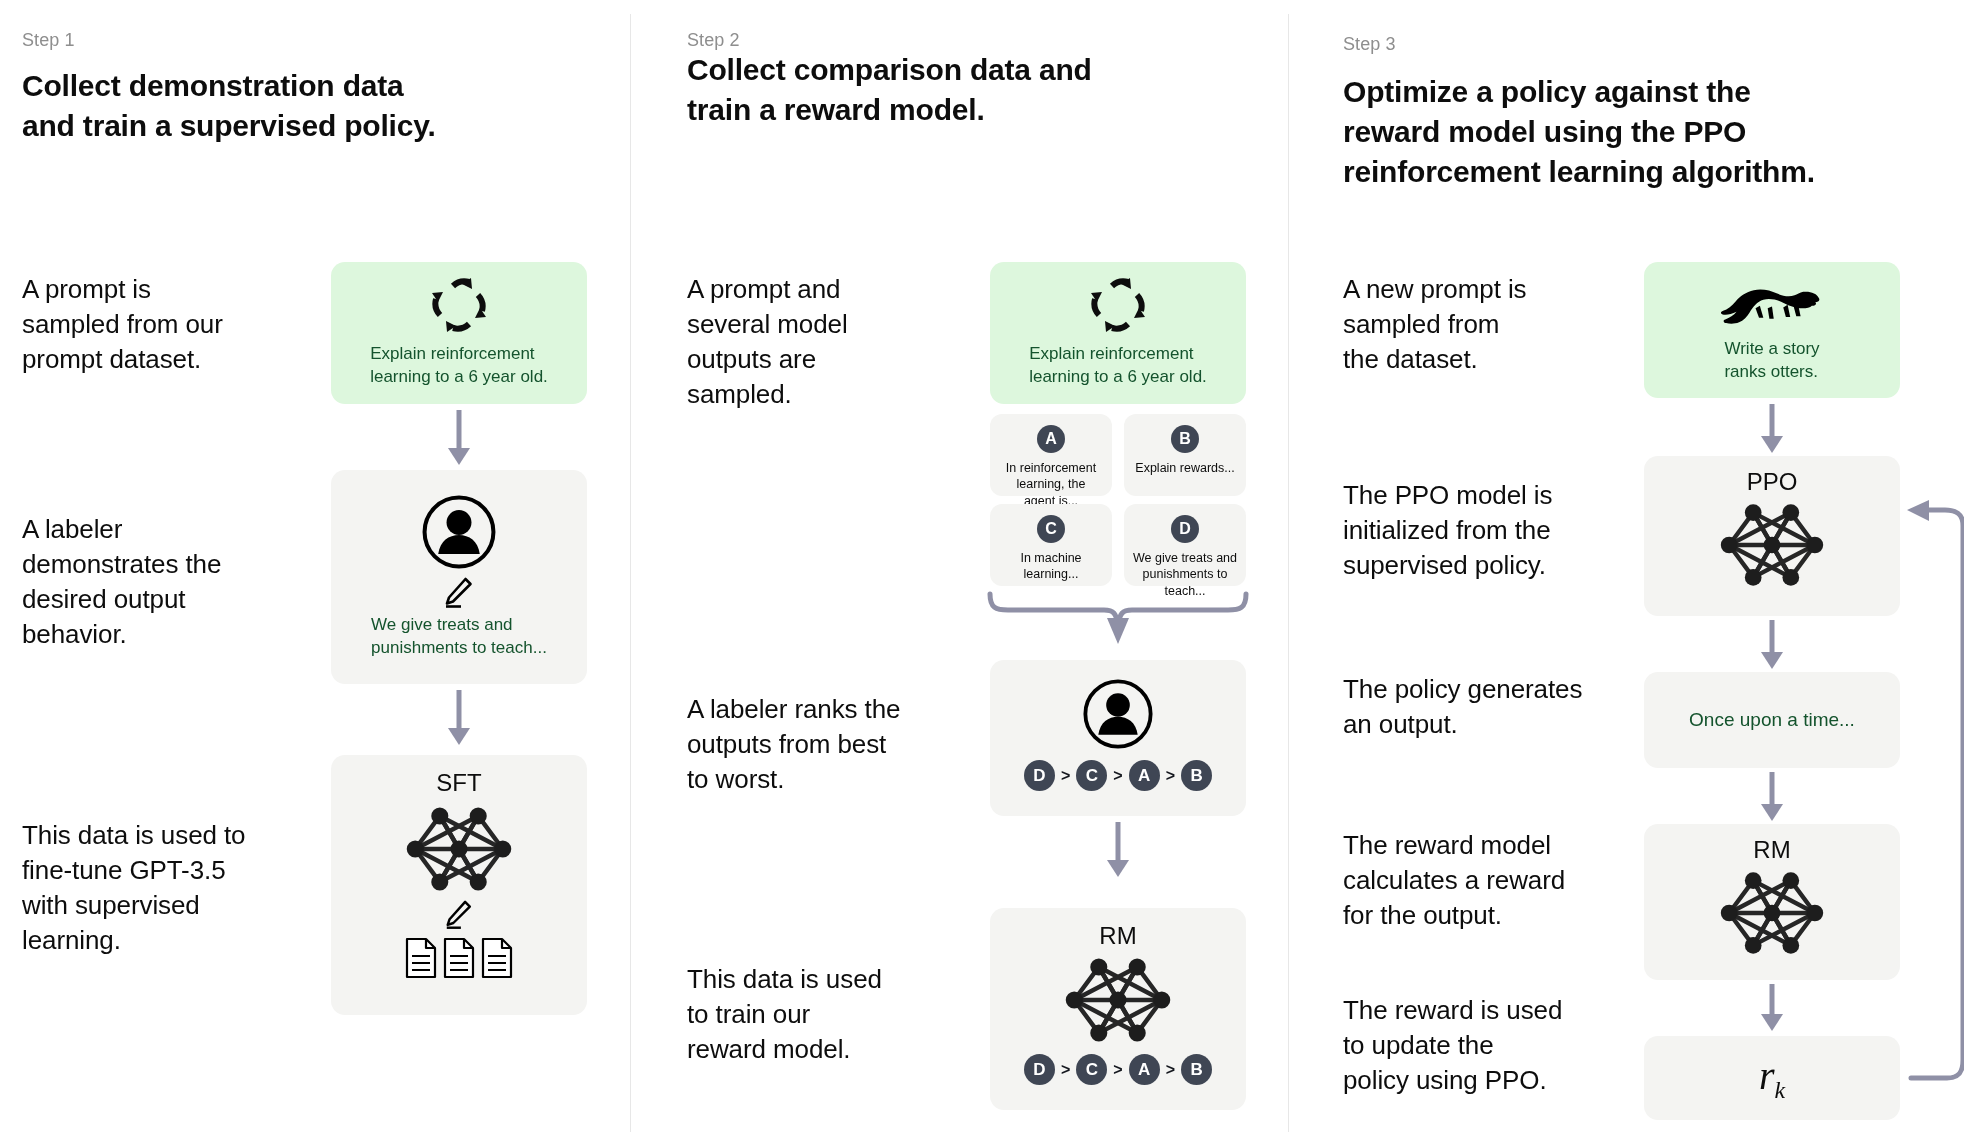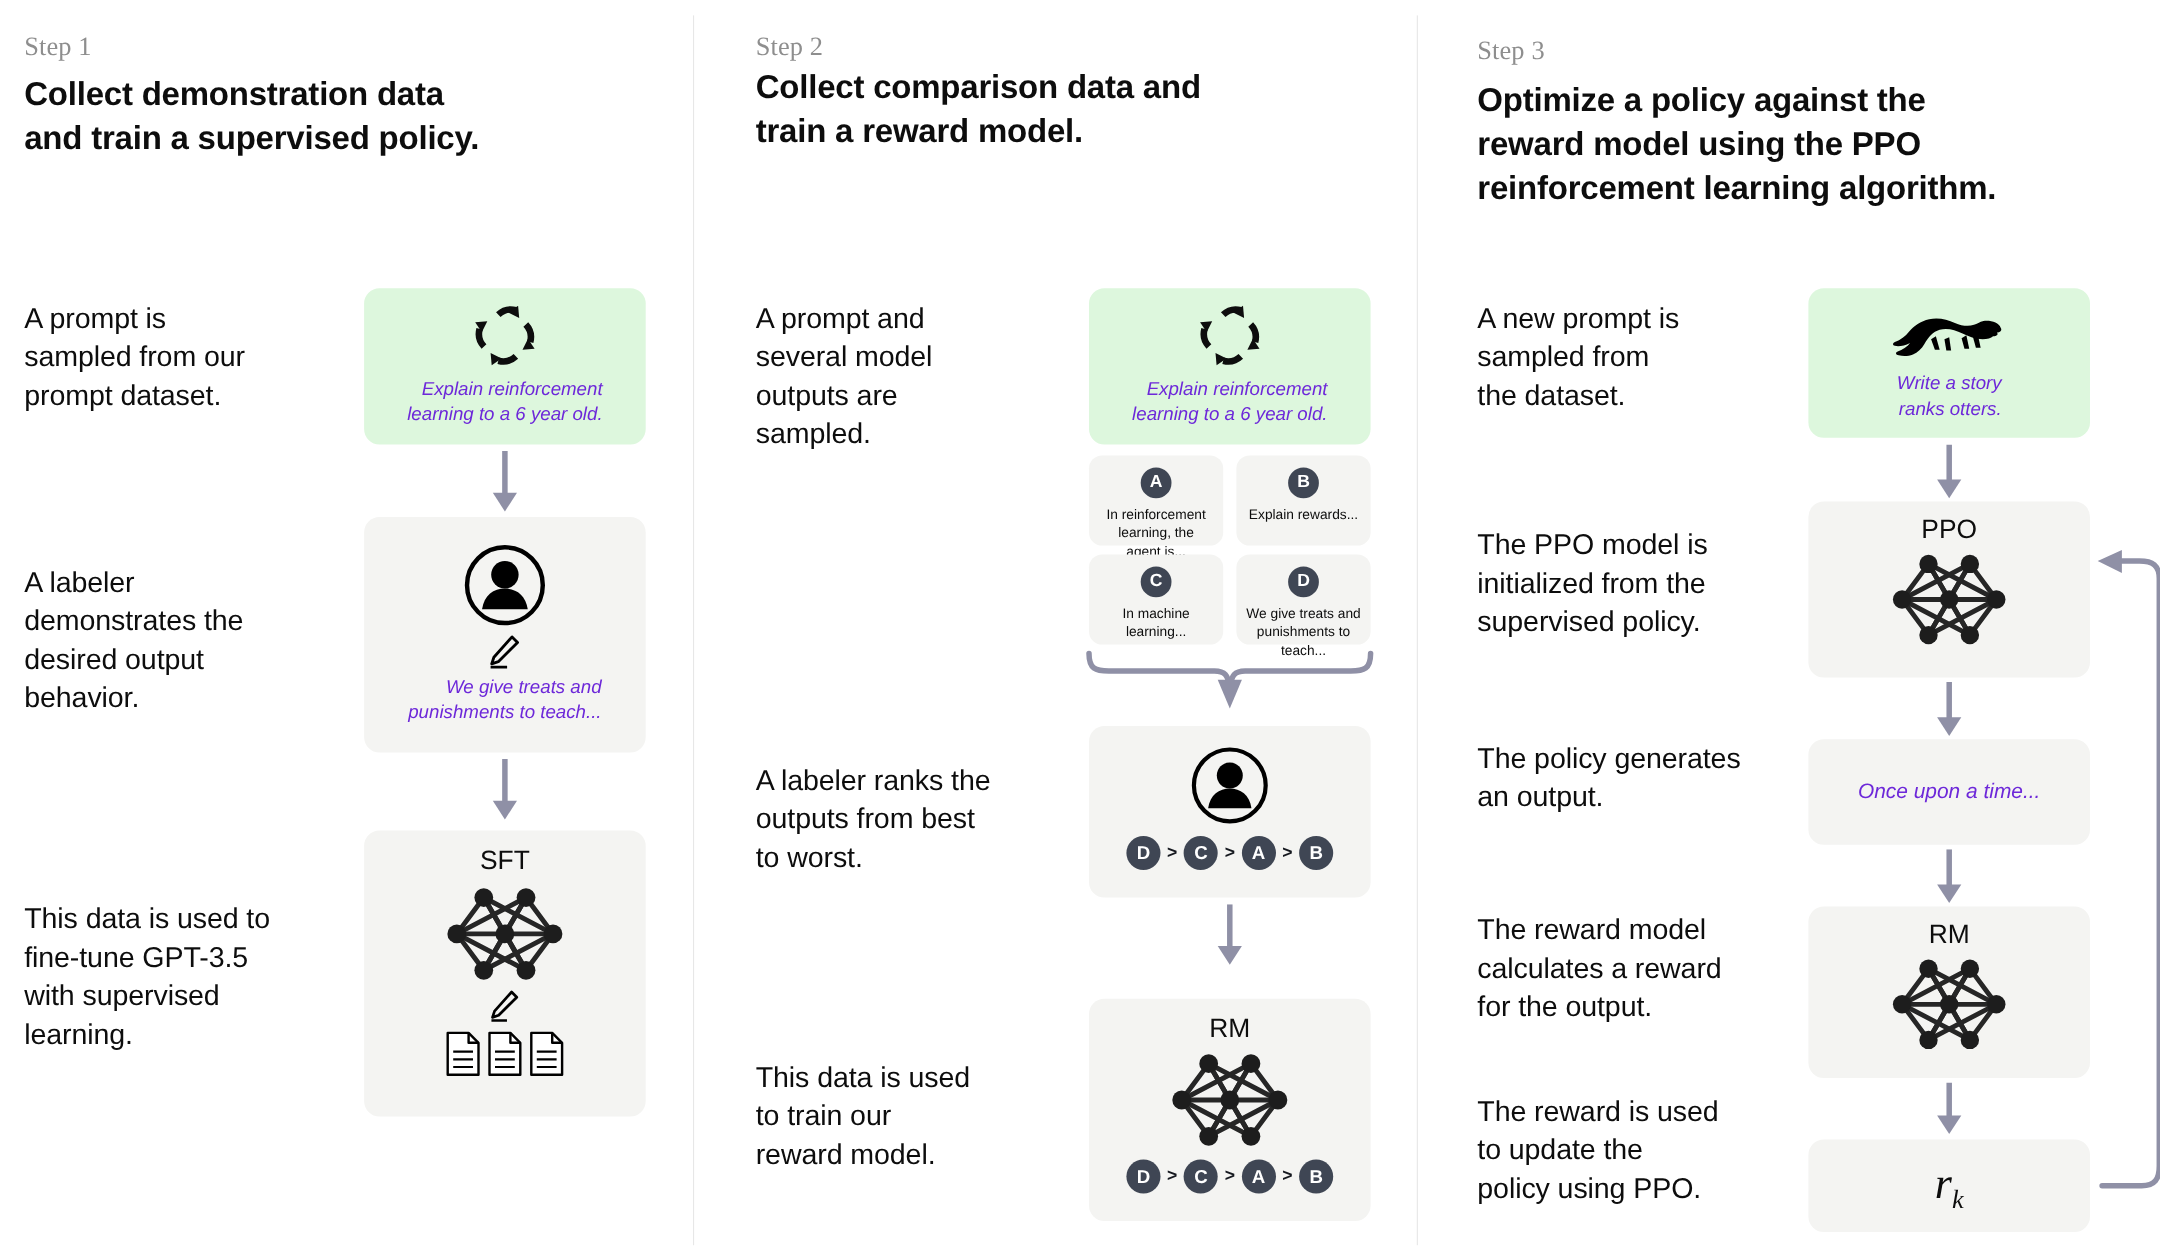--- a/index.html
+++ b/index.html
@@ -21,22 +21,22 @@
   .divider.d2 { left: 1288px; }
 
   
   .col { position: absolute; top: 0; height: 1142px; }
   .col-1 { left: 0px;    width: 630px; }
   .col-2 { left: 631px;  width: 657px; }
   .col-3 { left: 1289px; width: 675px; }
 
   .step-kicker {
     position: absolute;
-    font-size: 24px; font-weight: 400; color: #8e8e8e;
-    letter-spacing: .1px; white-space: nowrap; font-family: Liberation Serif, serif;
+    font-size: 18px; font-weight: 400; color: #8e8e8e;
+    letter-spacing: .1px; white-space: nowrap;
   }
   .step-title {
     position: absolute;
     font-size: 30px; font-weight: 700; line-height: 1.33;
     color: #0d0d0d; letter-spacing: -.2px;
   }
 
   
   .note {
     position: absolute;
@@ -47,22 +47,22 @@
   
   .card {
     position: absolute;
     border-radius: 14px;
     background: #f4f4f2;
     display: flex; flex-direction: column;
     align-items: center; justify-content: center;
   }
   .card.green { background: #ddf7dd; }
   .card-text {
-    font-size: 17px; line-height: 1.35; text-align: right;
-    color: #6d28d9; padding: 0 12px; font-style: italic;
+    font-size: 17px; line-height: 1.35; text-align: left;
+    color: #14532d; padding: 0 12px;
   }
   .card-label {
     font-size: 24px; color: #0d0d0d; text-align: center;
   }
 
   
   .arrow { position: absolute; }
   .arrow svg { display: block; }
 
   
@@ -255,21 +255,21 @@
         <svg width="32" height="42" viewBox="0 0 32 42">
             <use href="#g-doc"></use>
           </svg>
       </div>
     </div>
   </div>
 
   <div class="col col-2">
 
     <div class="step-kicker" style="left:56px; top:30px;">Step 2</div>
-    <div class="step-title" style="left:56px; top:60px; width:560px; white-space:pre-line;">Collect comparison data and
+    <div class="step-title" style="left:56px; top:50px; width:560px; white-space:pre-line;">Collect comparison data and
 train a reward model.</div>
 
     <div class="note" style="left:56px; top:272px; width:280px; white-space:pre-line;">A prompt and
 several model
 outputs are
 sampled.</div>
     <div class="note" style="left:56px; top:692px; width:290px; white-space:pre-line;">A labeler ranks the
 outputs from best
 to worst.</div>
     <div class="note" style="left:56px; top:962px; width:290px; white-space:pre-line;">This data is used

